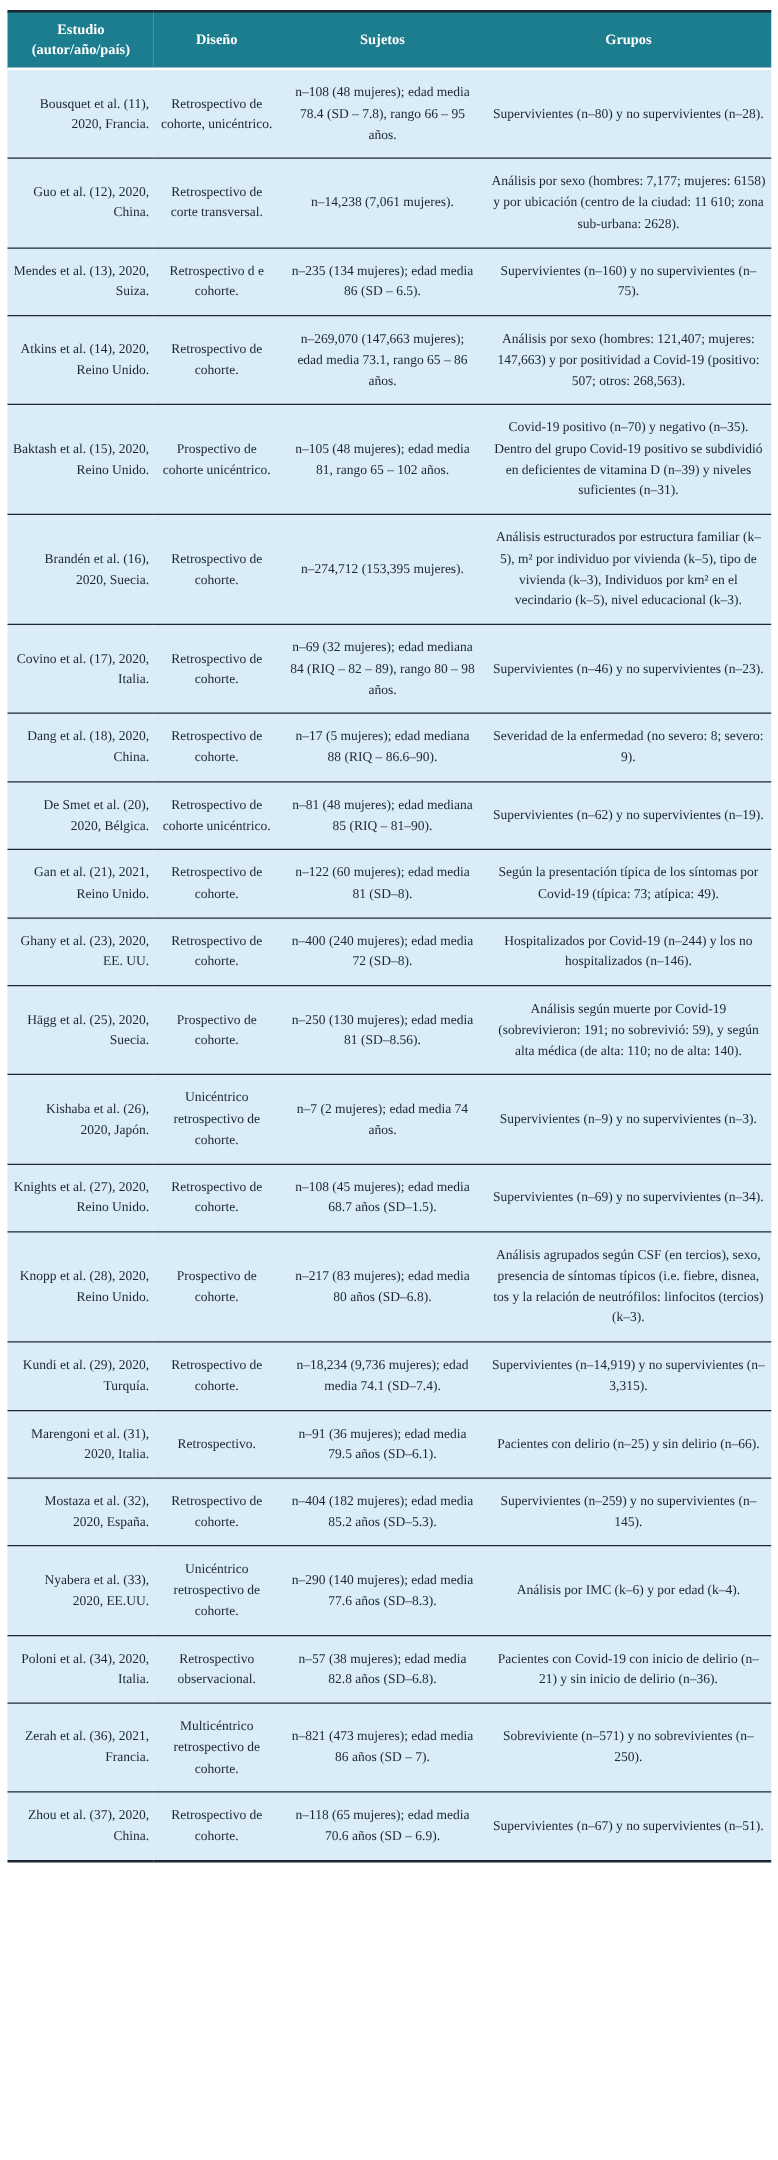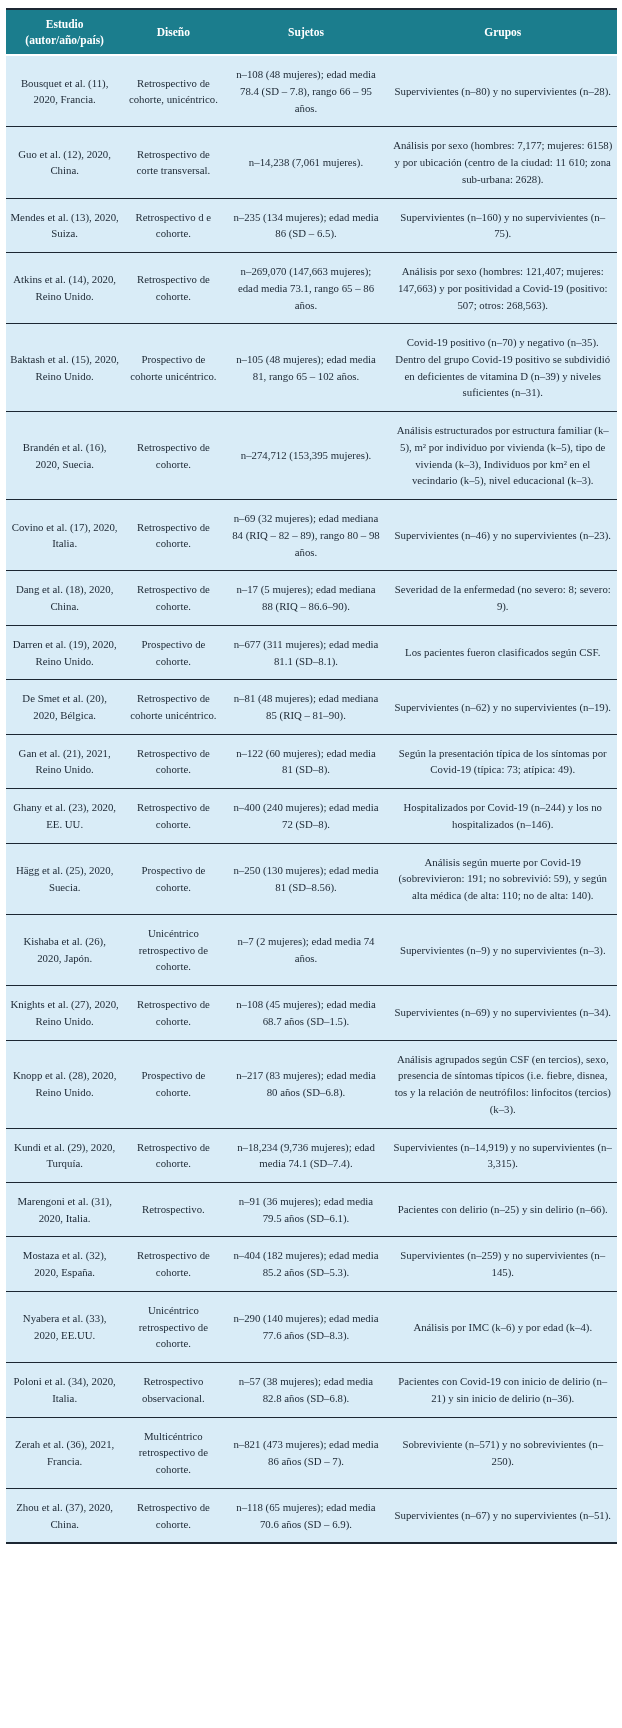--- a/index.html
+++ b/index.html
@@ -39,21 +39,21 @@
     border-bottom: 2.5px solid #ffffff;
   }
   table.studies td {
     background: var(--c-row);
     font-size: 10.8px;
     line-height: 1.55;
     text-align: center;
     vertical-align: middle;
     padding: 10px 6px;
   }
-  table.studies td.col-estudio { padding-left: 4px; padding-right: 4px; }
+  table.studies td.col-estudio { padding-left: 4px; padding-right: 4px; text-align: right; }
   table.studies td.col-diseno  { padding-left: 3px; padding-right: 3px; margin-top: 32px; }
   table.studies td.col-sujetos { padding-left: 8px; padding-right: 8px; }
   table.studies td.col-grupos  { padding-left: 4px; padding-right: 4px; }
   table.studies tbody tr + tr td { border-top: 1.6px solid var(--c-border); }
 </style>
 </head>
 <body>
 
 <div class="page">
   <table class="studies">
@@ -122,26 +122,20 @@
     <td class="col-grupos">Supervivientes (n–46) y no supervivientes (n–23).</td>
   </tr>
 
   <tr>
     <td class="col-estudio">Dang et al. (18), 2020, China.</td>
     <td class="col-diseno">Retrospectivo de cohorte.</td>
     <td class="col-sujetos">n–17 (5 mujeres); edad mediana 88 (RIQ – 86.6–90).</td>
     <td class="col-grupos">Severidad de la enfermedad (no severo: 8; severo: 9).</td>
   </tr>
 
-  <tr>
-    <td class="col-estudio">Darren et al. (19), 2020, Reino Unido.</td>
-    <td class="col-diseno">Prospectivo de cohorte.</td>
-    <td class="col-sujetos">n–677 (311 mujeres); edad media 81.1 (SD–8.1).</td>
-    <td class="col-grupos">Los pacientes fueron clasificados según CSF.</td>
-  </tr>
 
   <tr>
     <td class="col-estudio">De Smet et al. (20), 2020, Bélgica.</td>
     <td class="col-diseno">Retrospectivo de cohorte unicéntrico.</td>
     <td class="col-sujetos">n–81 (48 mujeres); edad mediana 85 (RIQ – 81–90).</td>
     <td class="col-grupos">Supervivientes (n–62) y no supervivientes (n–19).</td>
   </tr>
 
   <tr>
     <td class="col-estudio">Gan et al. (21), 2021, Reino Unido.</td>

